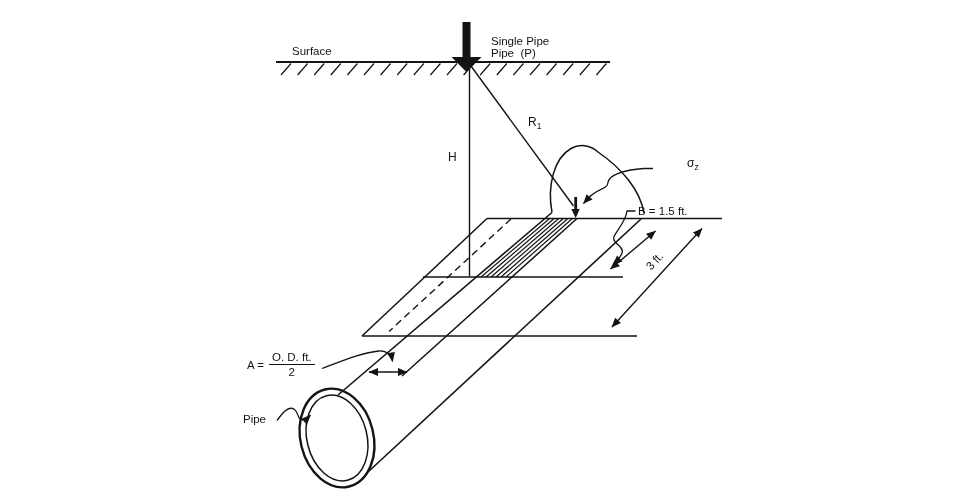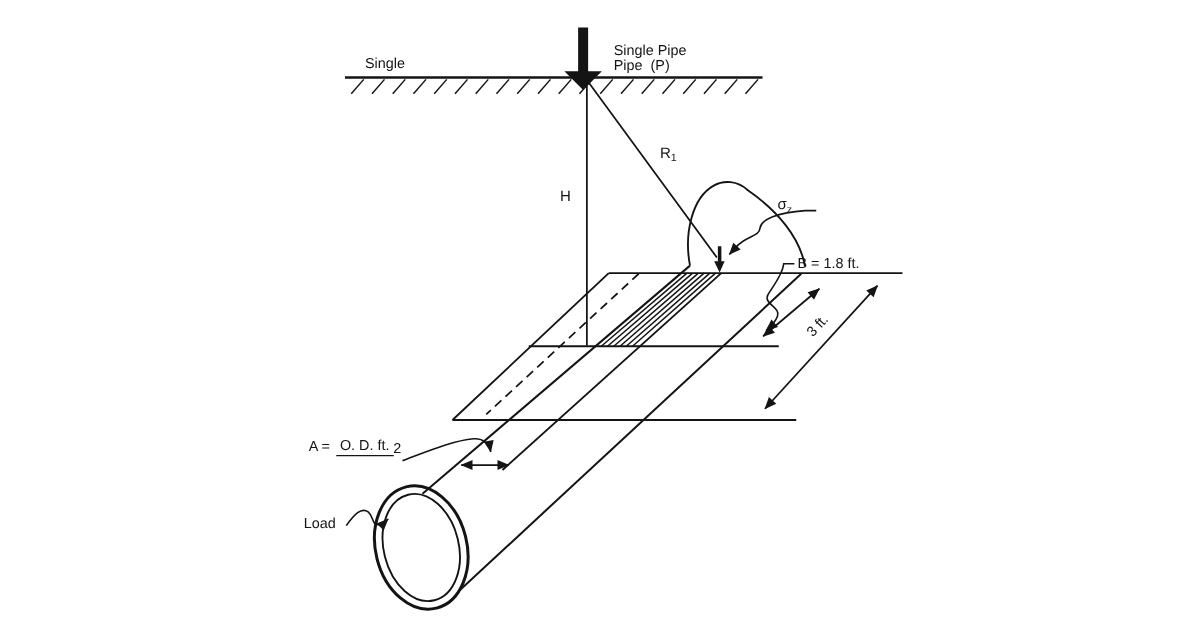--- a/index.html
+++ b/index.html
@@ -2,21 +2,21 @@
 <html><head>
 <meta charset="utf-8">
 <style>
   html,body{margin:0;padding:0;background:#fff;}
   .canvas{position:relative;width:960px;height:500px;background:#fff;overflow:hidden;
           font-family:"Liberation Sans", sans-serif;color:#141414;}
   .canvas svg{position:absolute;left:0;top:0;}
   .lbl{position:absolute;font-size:11.5px;line-height:1.05;color:#141414;white-space:pre;}
   .lbl.big{font-size:12px;}
   sub.sm{font-size:8.5px;vertical-align:-3px;}
-  .frac{display:inline-flex;flex-direction:row;align-items:center;margin-left:5px;}
+  .frac{display:inline-flex;flex-direction:column;align-items:center;margin-left:5px;}
   .frac .num{padding:0 3px 1px 3px;border-bottom:1.3px solid #141414;}
   .frac .den{padding-top:1px;}
   .rot{transform:rotate(-47deg);transform-origin:0 50%;}
   .arow{display:flex;align-items:center;}
 </style>
 </head>
 <body>
 
 <div class="canvas">
 
@@ -103,38 +103,38 @@
     <path d="M277,420.5 C283.5,411.5 289,405.5 294.5,409.5 C299.5,413.5 297,420.5 303.5,419.8 C306.5,419.4 308.5,417.2 310.5,415.2" marker-end="url(#ah)"></path>
   </g>
 
   <g stroke="#141414" fill="none" stroke-width="1.4">
     <line x1="610.5" y1="269" x2="655.5" y2="231" marker-start="url(#ah)" marker-end="url(#ah)"></line>
     <line x1="612" y1="327" x2="702" y2="228.5" marker-start="url(#ah)" marker-end="url(#ah)"></line>
     <line x1="369" y1="372" x2="407" y2="372" marker-start="url(#ah)" marker-end="url(#ah)"></line>
   </g>
 </svg>
 
-<div class="lbl" style="left:292px;top:45px">Single</div>
+<div class="lbl" style="left:292px;top:45px">Surface</div>
 
 <div class="lbl" style="left:491px;top:35px">Single Pipe</div>
 <div class="lbl" style="left:491px;top:46.5px">Pipe  (P)</div>
 
 <div class="lbl big" style="left:448px;top:151px">H</div>
 
 <div class="lbl big" style="left:528px;top:116px"><span>R</span><sub class="sm">1</sub></div>
 
-<div class="lbl big" style="left:622px;top:156.5px"><span>σ</span><sub class="sm">z</sub></div>
+<div class="lbl big" style="left:687px;top:156.5px"><span>σ</span><sub class="sm">z</sub></div>
 
-<div class="lbl" style="left:638px;top:204.5px">B = 1.8 ft.</div>
+<div class="lbl" style="left:638px;top:204.5px">B = 1.5 ft.</div>
 
 <div class="lbl rot" style="left:648px;top:262px">3 ft.</div>
 
 <div class="lbl arow" style="left:247px;top:351px">
   <span>A =</span>
   <span class="frac">
     <span class="num">O. D. ft.</span>
     <span class="den">2</span>
   </span>
 </div>
 
-<div class="lbl" style="left:243px;top:413px">Load</div>
+<div class="lbl" style="left:243px;top:413px">Pipe</div>
 
 </div>
 
 </body></html>

